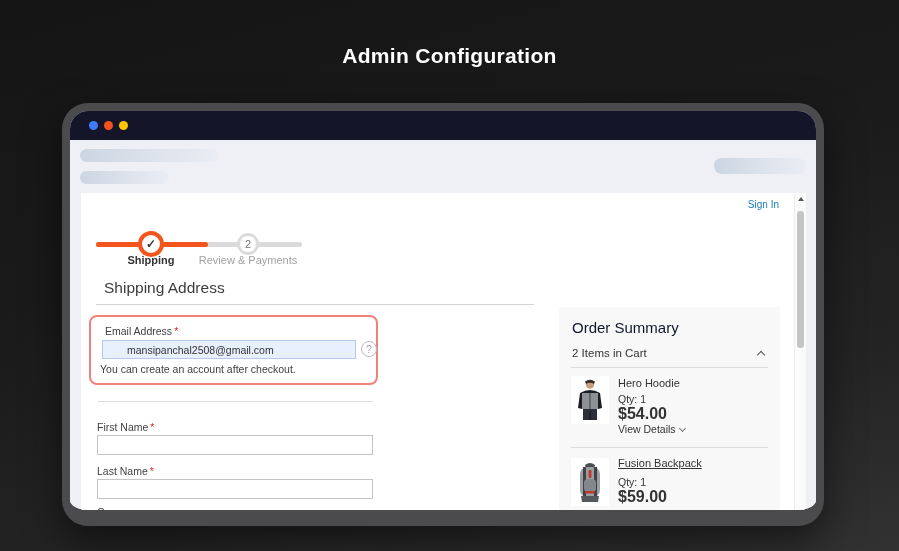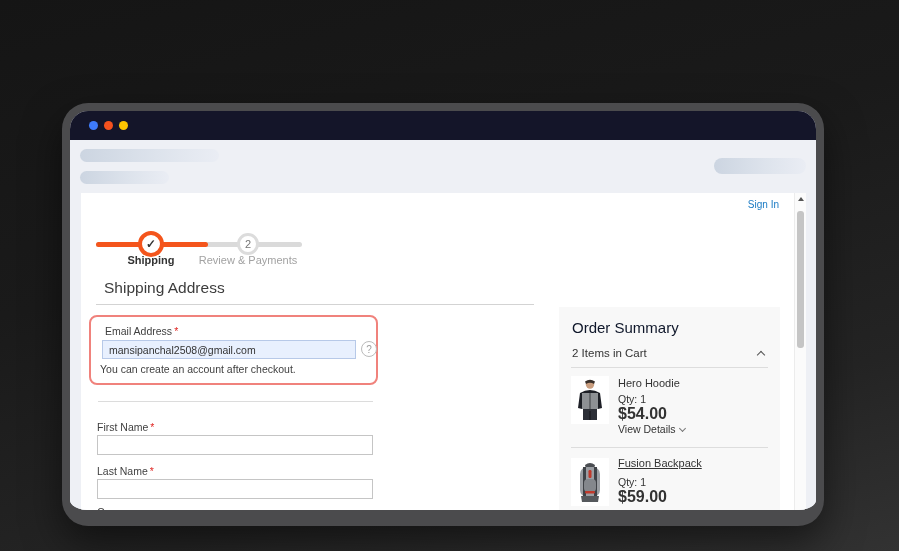--- a/index.html
+++ b/index.html
@@ -59,21 +59,21 @@
   .hr1 { position:absolute; left:15px; top:111px; width:438px; height:1px; background:#d3d3d3; }
 
   
   .email-box { position:absolute; left:8px; top:122px; width:289px; height:70px;
     border:2px solid #f0827c; border-radius:8px; background:#fff; }
   .field-label { font-size:10.5px; color:#3f3f3f; }
   .req { color:#e02b27; margin-left:2px; }
   .email-label { position:absolute; left:14px; top:8px; }
   .email-input { position:absolute; left:11px; top:23px; width:254px; height:19px;
     background:#e8f0fe; border:1px solid #b7c9e8; font-size:10.5px; color:#333;
-    padding:0 6px; font-family:"Liberation Sans", sans-serif; }
+    padding:0 24px; font-family:"Liberation Sans", sans-serif; }
   .help-icon { position:absolute; left:270px; top:24px; width:16px; height:16px; border-radius:50%;
     border:1px solid #bbbbbb; color:#9e9e9e; font-size:10px; display:flex; align-items:center; justify-content:center; cursor:pointer; }
   .email-note { position:absolute; left:9px; top:46px; font-size:10.5px; color:#3f3f3f; }
 
   .hr2 { position:absolute; left:17px; top:208px; width:275px; height:1px; background:#dcdcdc; }
 
   .fn-label { position:absolute; left:16px; top:228px; }
   .fn-input { position:absolute; left:16px; top:242px; }
   .ln-label { position:absolute; left:16px; top:272px; }
   .ln-input { position:absolute; left:16px; top:286px; }
@@ -98,20 +98,21 @@
   .view-details { position:absolute; left:59px; top:116px; font-size:10.5px; color:#333; cursor:pointer; }
   .chev-dn { display:inline-block; width:5px; height:5px; border-left:none; border-top:none;
     border-right:1.2px solid #777; border-bottom:1.2px solid #777; transform:rotate(45deg); margin-left:4px; vertical-align:2px; }
   .n2 { top:150px;text-decoration:underline; } .q2 { top:169px; } .p2 { top:181px; }
 </style>
 </head>
 <body>
 
 <div class="stage">
 
+  <div class="page-title">Admin Configuration</div>
 
   <div class="window">
 
     <div class="titlebar">
       <span class="dot dot-blue"></span>
       <span class="dot dot-red"></span>
       <span class="dot dot-yellow"></span>
     </div>
 
     <div class="toolbar">

